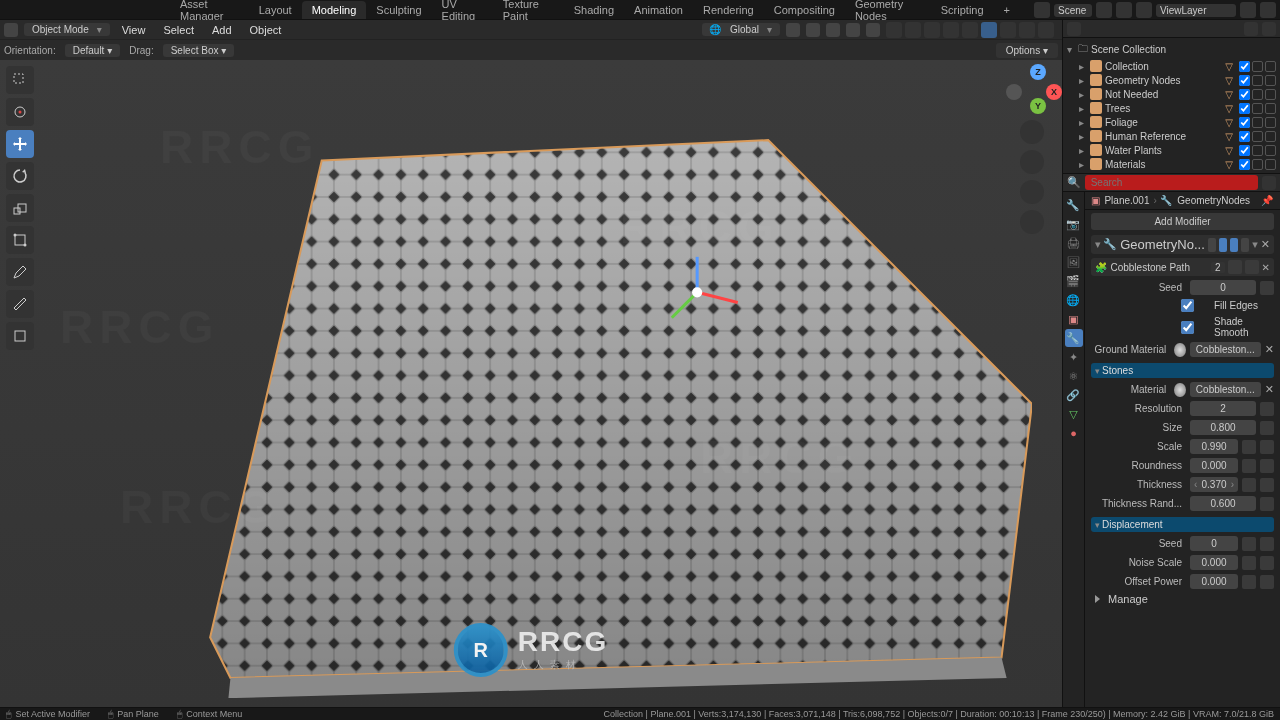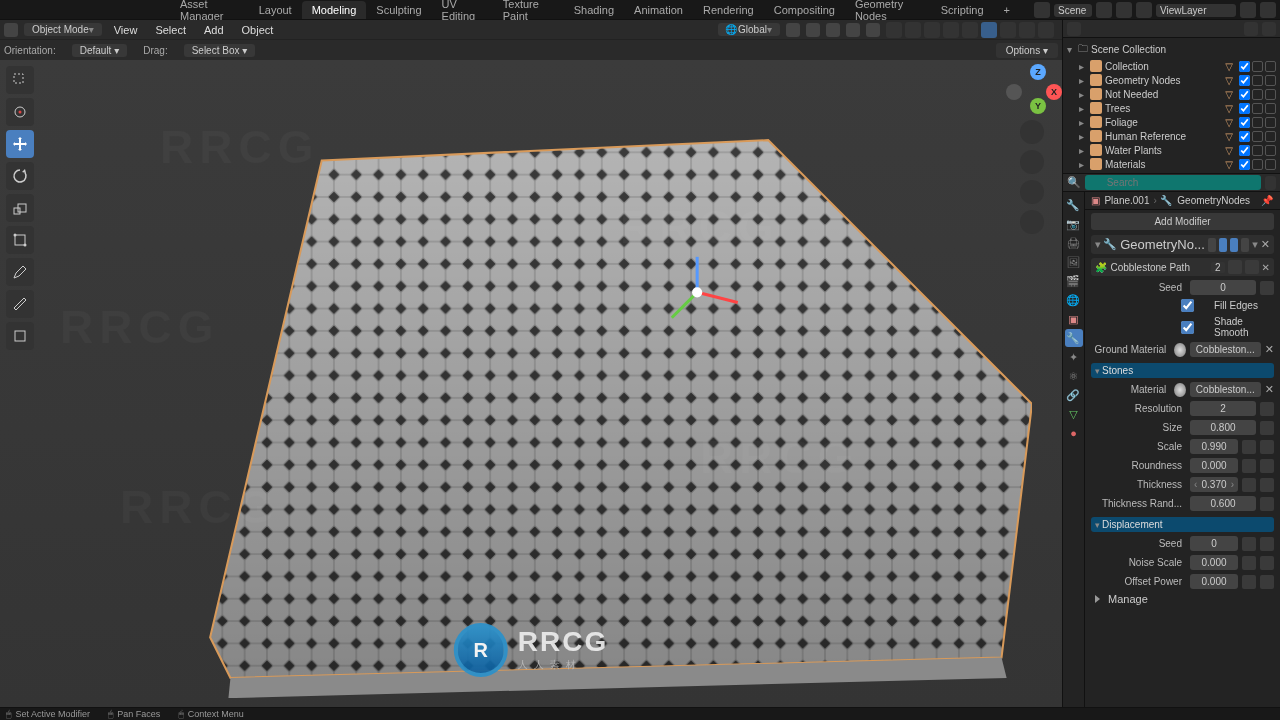--- a/index.html
+++ b/index.html
@@ -10,23 +10,23 @@
 .workspace-tabs { height: 20px; background: #181818; border-bottom: 1px solid #111; display: flex; align-items: center; padding-left: 110px; }
 .ws-tab { padding: 3px 10px; color: #aaa; cursor: pointer; }
 .ws-tab.active { background: #2a2a2a; color: #fff; border-radius: 4px 4px 0 0; }
 .scene-area { position: absolute; top: 20px; right: 0; width: 250px; height: 20px; display:flex; align-items:center; gap:4px; padding: 0 4px; }
 .scene-area .icon-btn { width:16px; height:16px; background:#333; border-radius:3px; }
 .scene-field { background:#333; flex:1; padding:1px 4px; font-size:10px; border-radius:3px; }
 .viewlayer-field { background:#333; width:80px; padding:1px 4px; font-size:10px; border-radius:3px; }
 .main-row { display:flex; height: calc(100% - 33px); position:absolute; top:20px; left:0; right:0; bottom:13px; }
 .viewport-wrap { flex:1; display:flex; flex-direction:column; position:relative; }
 .vp-header { height: 20px; background: #2a2a2a; border-bottom:1px solid #222; display:flex; align-items:center; gap:6px; padding:0 4px; }
-.vp-header .dd { background:#383838; border-radius:3px; padding:1px 8px; display:flex; align-items:center; gap:0; cursor:pointer; font-size:10px;}
+.vp-header .dd { background:#383838; border-radius:3px; padding:1px 8px; display:flex; align-items:center; gap:8px; cursor:pointer; font-size:10px;}
 .vp-header .tiny-icon { width:14px; height:14px; background:#444; border-radius:3px; }
-.vp-header2 { height: 20px; background: #2a2a2a; display:flex; align-items:center; padding:0 4px; gap:16px; font-size:10px;}
+.vp-header2 { height: 20px; background: #2a2a2a; display:flex; align-items:center; padding:0 4px; gap:9px; font-size:10px;}
 .vp-header2 .lbl { color:#aaa; }
 .vp-header2 .val { background:#383838; padding:1px 8px; border-radius:3px; }
 .viewport { flex:1; background: linear-gradient(#3b3b3b,#343434); position:relative; overflow:hidden; }
 .toolbar-left { position:absolute; top:6px; left:6px; display:flex; flex-direction:column; gap:4px; }
 .tool-btn { width:28px; height:28px; background:#333; border-radius:4px; display:flex; align-items:center; justify-content:center; cursor:pointer; }
 .tool-btn.active { background:#4a7fbf; }
 .tool-btn svg { width:16px; height:16px; }
 .vp-overlay-text { position:absolute; top:8px; left:44px; color:#ddd; font-size:11px; line-height:14px; text-shadow:0 1px 1px #000; }
 .gizmo-right { position:absolute; top:6px; right:6px; display:flex; flex-direction:column; gap:6px; align-items:center;}
 .gizmo-btn { width:24px; height:24px; background:#333; border-radius:50%; }
@@ -38,21 +38,21 @@
 .outliner { flex:0 0 150px; border-bottom:1px solid #111; display:flex; flex-direction:column; }
 .outliner-header { display:flex; align-items:center; height:18px; padding:0 4px; background:#2a2a2a; gap:4px; border-bottom:1px solid #111;}
 .outliner-tree { flex:1; overflow:auto; padding:2px 0; }
 .tree-row { display:flex; align-items:center; padding:1px 4px; font-size:10px; gap:3px; color:#ccc; cursor:pointer; }
 .tree-row .toggle-tri { width:8px; color:#888; }
 .tree-row .coll-icon { width:12px; height:12px; border-radius:2px; }
 .tree-row .row-label { flex:1; white-space:nowrap; overflow:hidden; text-overflow:ellipsis; }
 .tree-row .row-icons { display:flex; gap:2px; }
 .tree-row .ri { width:11px; height:11px; border:1px solid #555; border-radius:2px; }
 .outliner-search { display:flex; align-items:center; padding:1px 4px; background:#2a2a2a; border-top:1px solid #111;}
-.outliner-search input { flex:1; background:#0f766e; border:none; color:#ccc; padding:2px 22px; border-radius:3px; font-size:10px;}
+.outliner-search input { flex:1; background:#b91c1c; border:none; color:#ccc; padding:2px 6px; border-radius:3px; font-size:10px;}
 .properties { flex:1; display:flex; overflow:hidden; }
 .prop-tabs { width:22px; background:#232323; border-right:1px solid #111; display:flex; flex-direction:column; padding-top:4px; gap:1px; align-items:center;}
 .ptab { width:18px; height:18px; border-radius:3px; display:flex; align-items:center; justify-content:center; cursor:pointer; }
 .ptab.active { background:#4a7fbf; }
 .prop-body { flex:1; display:flex; flex-direction:column; overflow:auto; }
 .prop-crumb { display:flex; align-items:center; gap:4px; padding:3px 6px; font-size:10px; background:#232323; border-bottom:1px solid #111;}
 .prop-crumb .arrow { color:#666; }
 .add-modifier { margin:3px 6px; background:#383838; border-radius:3px; padding:3px 0; text-align:center; cursor:pointer; font-size:10px;}
 .modifier-header { margin:2px 6px; display:flex; align-items:center; gap:3px; background:#2f2f2f; border-radius:3px; padding:2px 4px;}
 .modifier-header .mod-name { flex:1; font-size:13px; }
@@ -534,19 +534,20 @@
   </div>
 </div>
 
 <div class="statusbar">
   <div class="sb-item">
       <span>🖱</span>
       <span>Set Active Modifier</span>
     </div>
   <div class="sb-item">
       <span>🖱</span>
-      <span>Pan Faces</span>
+      <span>Pan Plane</span>
     </div>
   <div class="sb-item">
       <span>🖱</span>
       <span>Context Menu</span>
     </div>
+  <div class="sb-item sb-right">Collection | Plane.001 | Verts:3,174,130 | Faces:3,071,148 | Tris:6,098,752 | Objects:0/7 | Duration: 00:10:13 | Frame 230/250) | Memory: 2.42 GiB | VRAM: 7.0/21.8 GiB</div>
 </div>
 
 </body></html>

